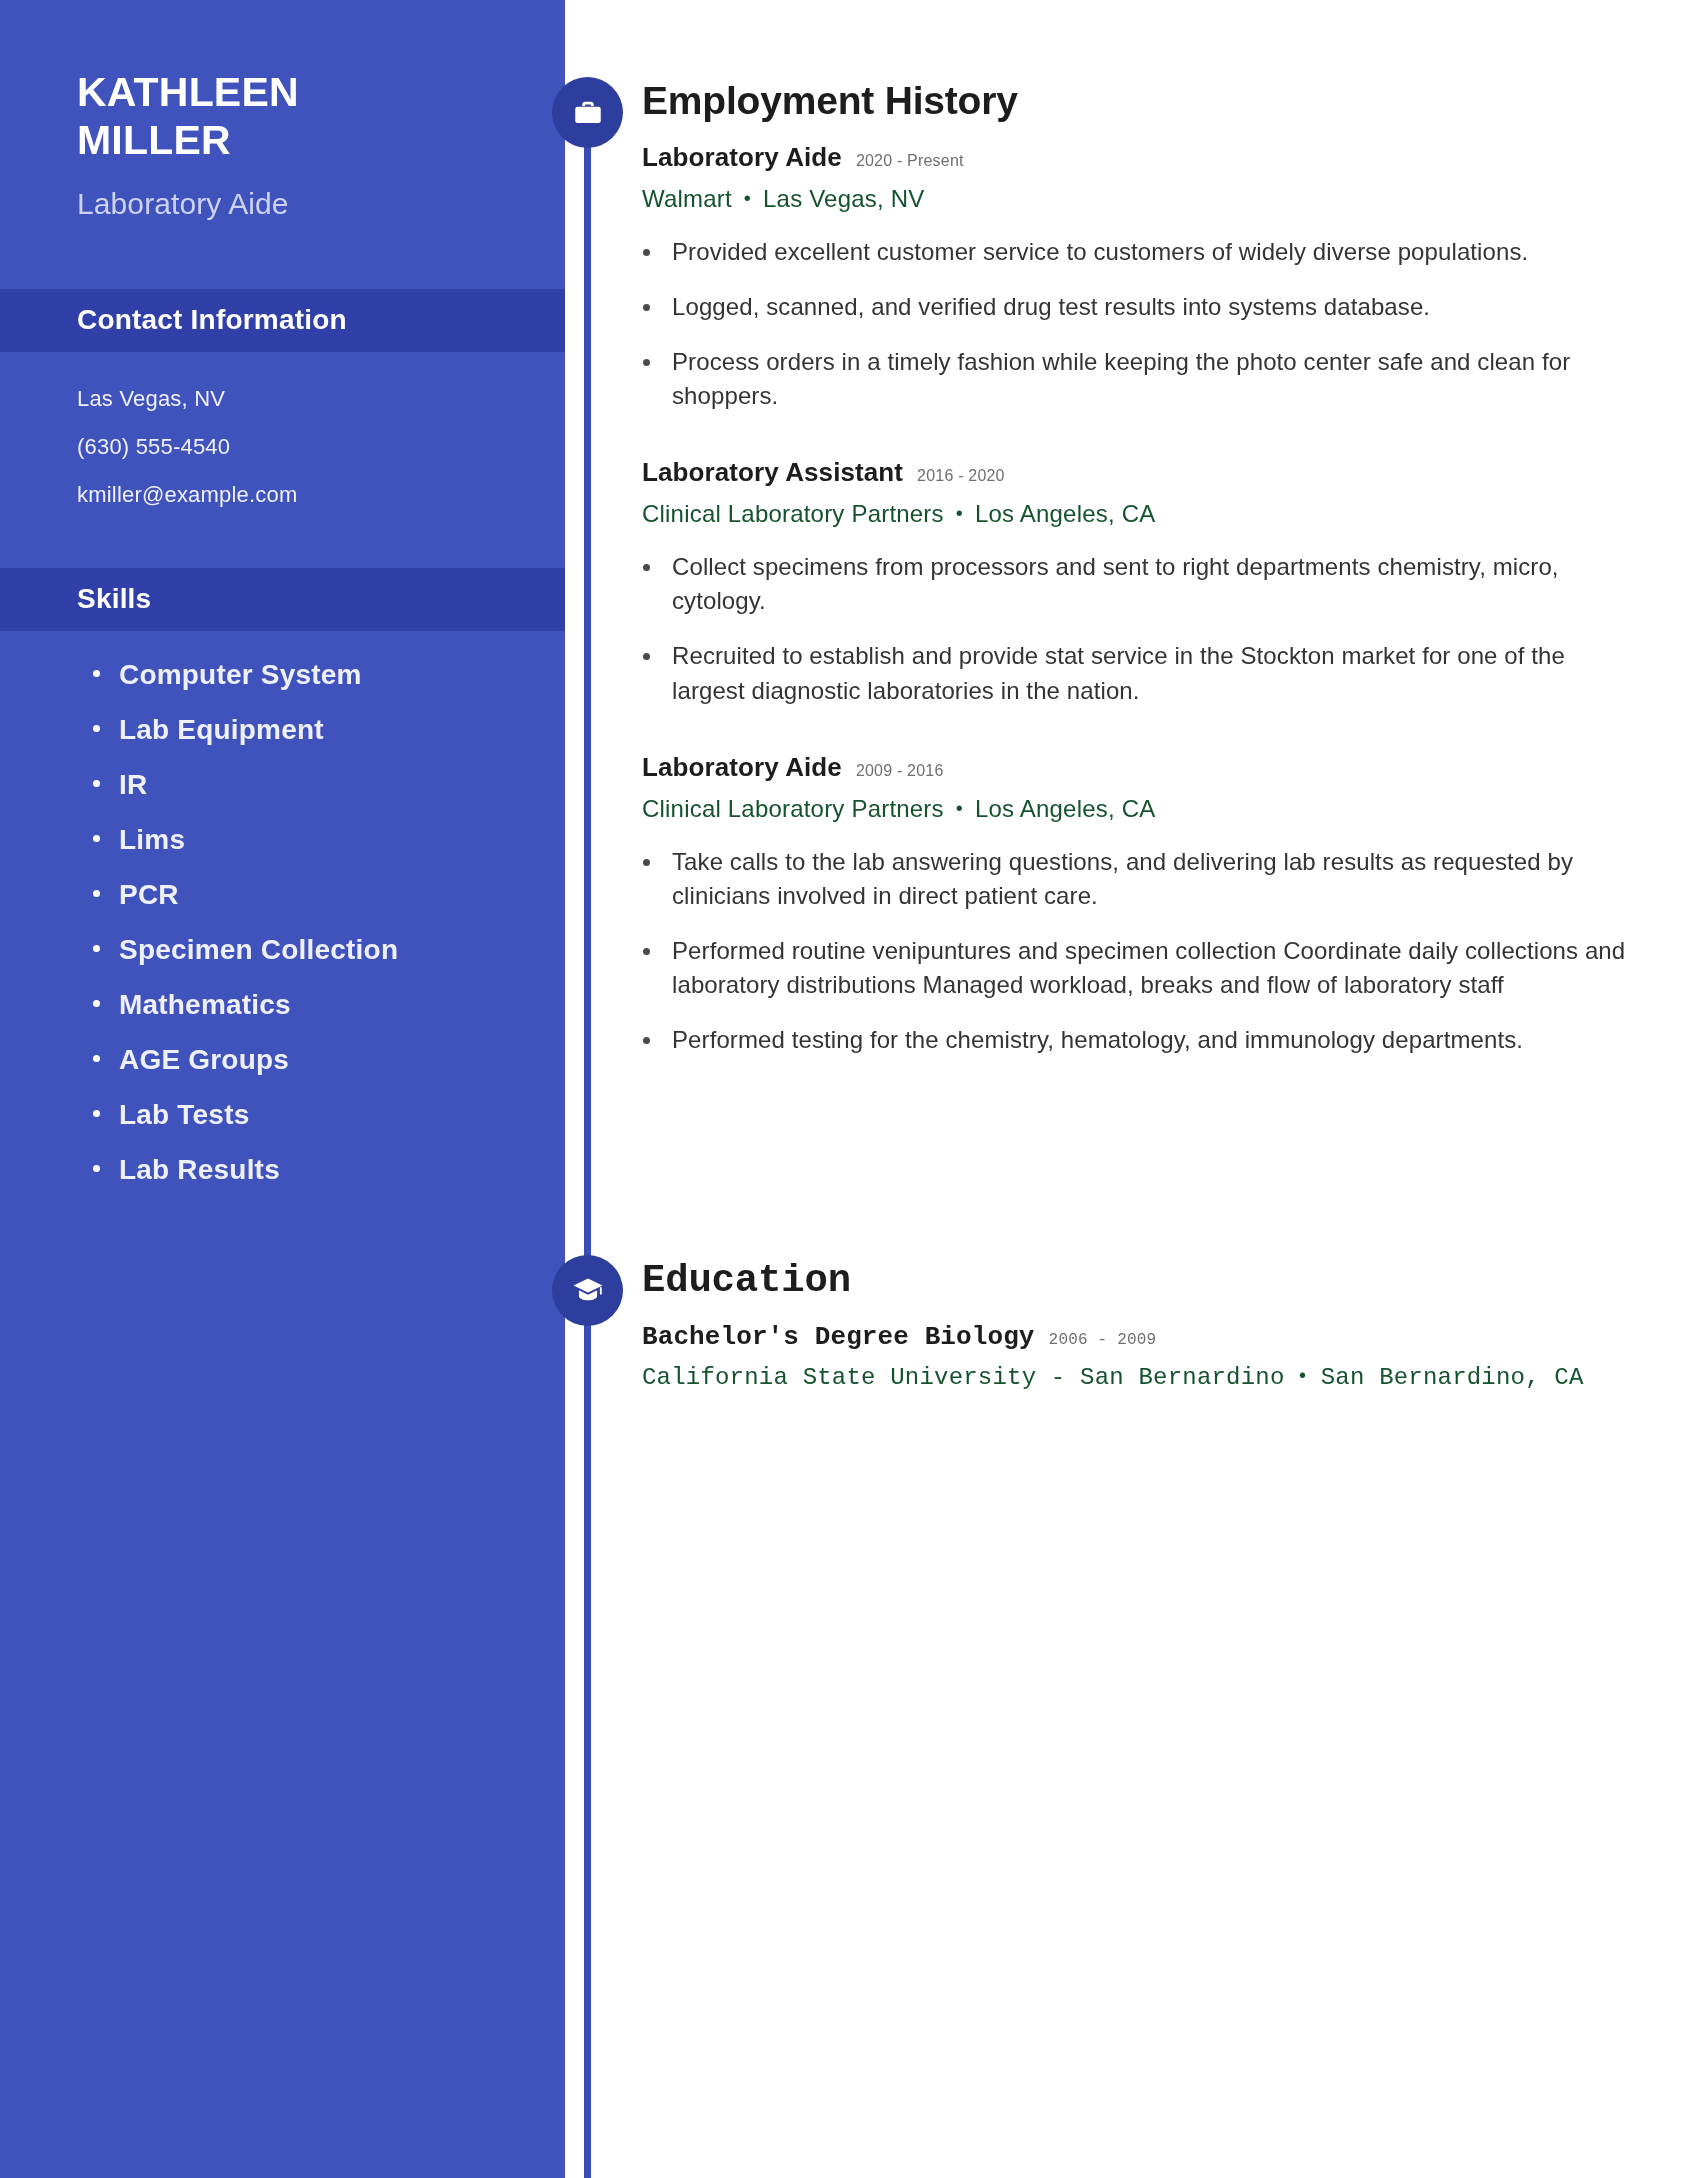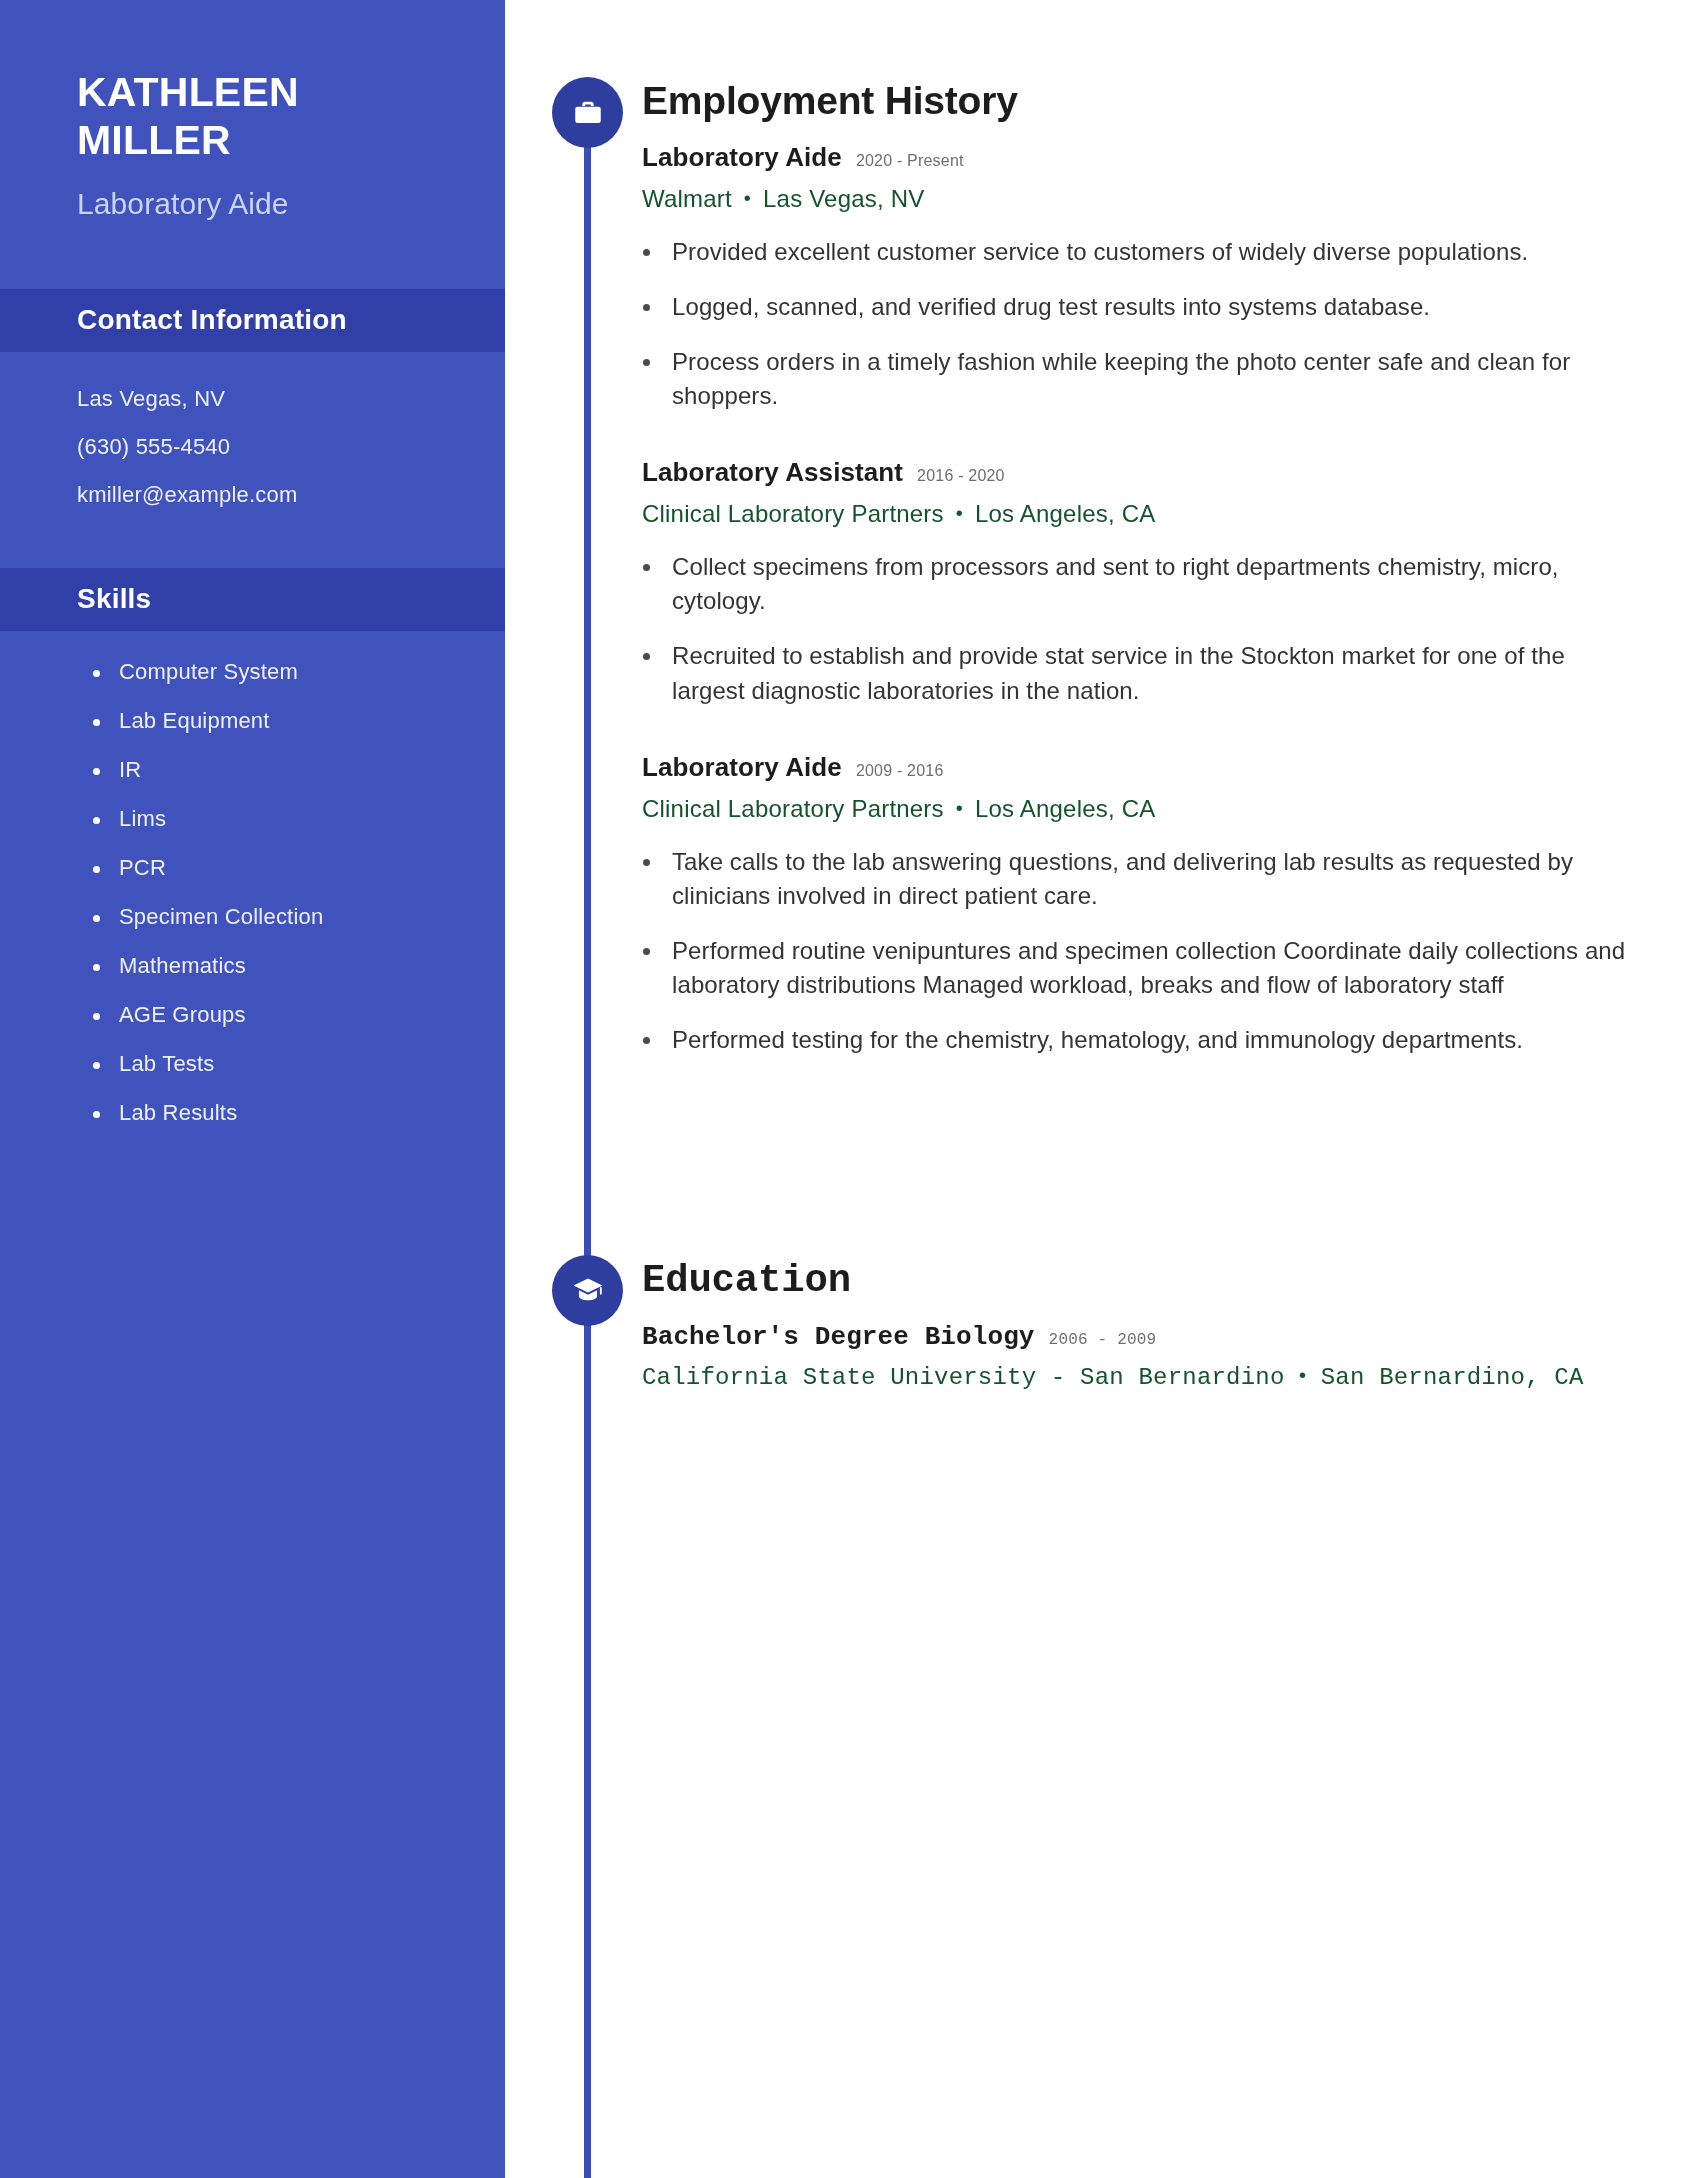--- a/index.html
+++ b/index.html
@@ -14,21 +14,21 @@
     width: 1683px;
     height: 2178px;
     background: #ffffff;
     overflow: hidden;
   }
 
   
   .sidebar {
     position: absolute;
     left: 0; top: 0;
-    width: 505px;
+    width: 565px;
     height: 2178px;
     background: #4053bd;
     color: #ffffff;
   }
   .name-block { padding: 69px 0 0 77px; }
   .name {
     font-size: 41px;
     font-weight: bold;
     line-height: 1.17;
     letter-spacing: 0.2px;
@@ -70,26 +70,27 @@
     color: #eef0fb;
     letter-spacing: 0.2px;
   }
 
   .skills-list {
     padding: 30px 0 0 91px;
     list-style: none;
   }
   .skills-list li {
     position: relative;
-    font-size: 22px;
+    font-size: 28px;
     line-height: 1.0;
     margin-bottom: 27px;
     color: #eef0fb;
     padding-left: 28px;
     letter-spacing: 0.2px;
+    font-weight: bold;
   }
   .skills-list li::before {
     content: "";
     position: absolute;
     left: 2px;
     top: 9px;
     width: 7px;
     height: 7px;
     border-radius: 50%;
     background: #ffffff;

